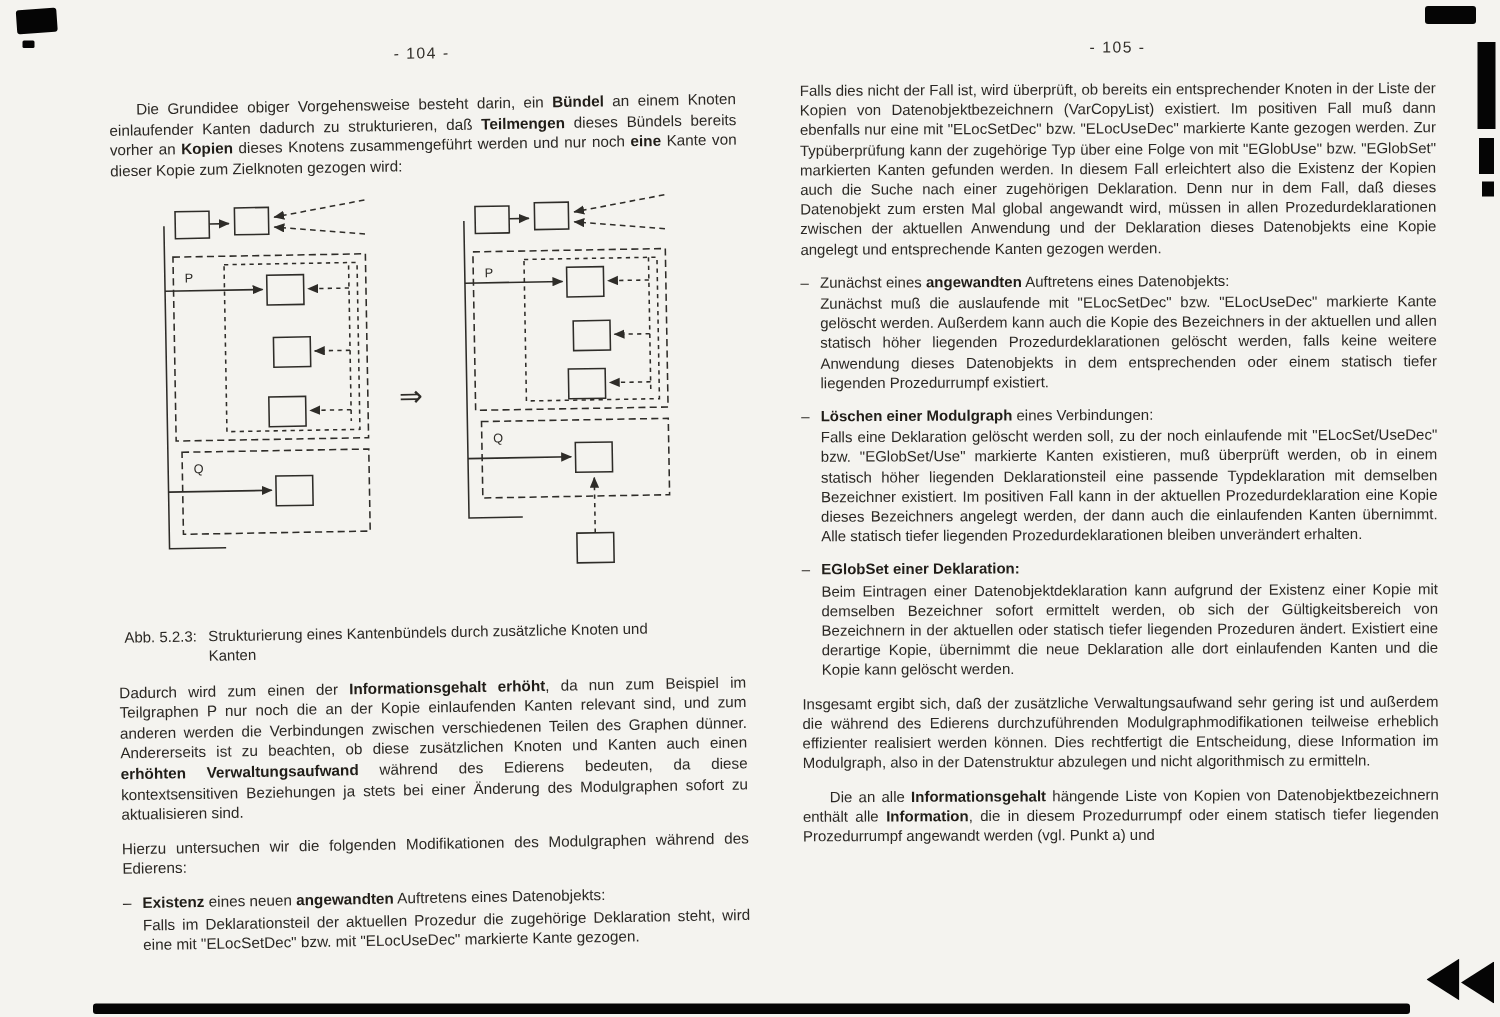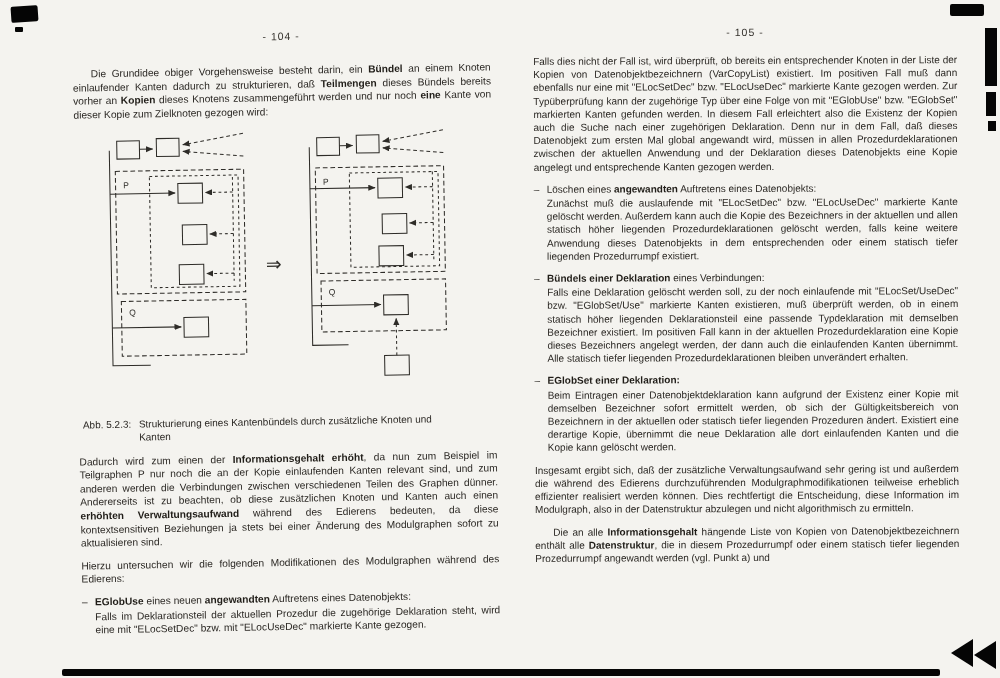--- a/index.html
+++ b/index.html
@@ -103,50 +103,50 @@
   <div class="caption">
     <span class="cap-label">Abb. 5.2.3:</span>
     <span class="cap-text">Strukturierung eines Kantenbündels durch zusätzliche Knoten und Kanten</span>
   </div>
 
   <p class="para"><span>Dadurch wird zum einen der </span><span class="bold">Informationsgehalt erhöht</span><span>, da nun zum Beispiel im Teilgraphen P nur noch die an der Kopie einlaufenden Kanten relevant sind, und zum anderen werden die Verbindungen zwischen verschiedenen Teilen des Graphen dünner. Andererseits ist zu beachten, ob diese zusätzlichen Knoten und Kanten auch einen </span><span class="bold">erhöhten Verwaltungsaufwand</span><span> während des Edierens bedeuten, da diese kontextsensitiven Beziehungen ja stets bei einer Änderung des Modulgraphen sofort zu aktualisieren sind.</span></p>
   <p class="para">Hierzu untersuchen wir die folgenden Modifikationen des Modulgraphen während des Edierens:</p>
 
   <div class="bullet">
     <span class="marker">–</span>
-    <div class="head"><span class="bold">EGlobUse</span><span> eines neuen </span><span class="bold">angewandten</span><span> Auftretens eines Datenobjekts:</span></div>
+    <div class="head"><span class="bold">Existenz</span><span> eines neuen </span><span class="bold">angewandten</span><span> Auftretens eines Datenobjekts:</span></div>
     <div class="body">Falls im Deklarationsteil der aktuellen Prozedur die zugehörige Deklaration steht, wird eine mit "ELocSetDec" bzw. mit "ELocUseDec" markierte Kante gezogen.</div>
   </div>
 </div>
 
 <div class="page page-right">
   <div class="page-num">- 105 -</div>
 
   <p class="para">Falls dies nicht der Fall ist, wird überprüft, ob bereits ein entsprechender Knoten in der Liste der Kopien von Datenobjektbezeichnern (VarCopyList) existiert. Im positiven Fall muß dann ebenfalls nur eine mit "ELocSetDec" bzw. "ELocUseDec" markierte Kante gezogen werden. Zur Typüberprüfung kann der zugehörige Typ über eine Folge von mit "EGlobUse" bzw. "EGlobSet" markierten Kanten gefunden werden. In diesem Fall erleichtert also die Existenz der Kopien auch die Suche nach einer zugehörigen Deklaration. Denn nur in dem Fall, daß dieses Datenobjekt zum ersten Mal global angewandt wird, müssen in allen Prozedurdeklarationen zwischen der aktuellen Anwendung und der Deklaration dieses Datenobjekts eine Kopie angelegt und entsprechende Kanten gezogen werden.</p>
 
   <div class="bullet">
     <span class="marker">–</span>
-    <div class="head"><span>Löschen eines </span><span class="bold">angewandten</span><span> Auftretens eines Datenobjekts:</span></div>
+    <div class="head"><span>Zunächst eines </span><span class="bold">angewandten</span><span> Auftretens eines Datenobjekts:</span></div>
     <div class="body">Zunächst muß die auslaufende mit "ELocSetDec" bzw. "ELocUseDec" markierte Kante gelöscht werden. Außerdem kann auch die Kopie des Bezeichners in der aktuellen und allen statisch höher liegenden Prozedurdeklarationen gelöscht werden, falls keine weitere Anwendung dieses Datenobjekts in dem entsprechenden oder einem statisch tiefer liegenden Prozedurrumpf existiert.</div>
   </div>
 
   <div class="bullet">
     <span class="marker">–</span>
-    <div class="head"><span class="bold">Bündels einer Deklaration</span><span> eines Verbindungen:</span></div>
+    <div class="head"><span class="bold">Löschen einer Modulgraph</span><span> eines Verbindungen:</span></div>
     <div class="body">Falls eine Deklaration gelöscht werden soll, zu der noch einlaufende mit "ELocSet/UseDec" bzw. "EGlobSet/Use" markierte Kanten existieren, muß überprüft werden, ob in einem statisch höher liegenden Deklarationsteil eine passende Typdeklaration mit demselben Bezeichner existiert. Im positiven Fall kann in der aktuellen Prozedurdeklaration eine Kopie dieses Bezeichners angelegt werden, der dann auch die einlaufenden Kanten übernimmt. Alle statisch tiefer liegenden Prozedurdeklarationen bleiben unverändert erhalten.</div>
   </div>
 
   <div class="bullet">
     <span class="marker">–</span>
     <div class="head"><span class="bold">EGlobSet einer Deklaration:</span></div>
     <div class="body">Beim Eintragen einer Datenobjektdeklaration kann aufgrund der Existenz einer Kopie mit demselben Bezeichner sofort ermittelt werden, ob sich der Gültigkeitsbereich von Bezeichnern in der aktuellen oder statisch tiefer liegenden Prozeduren ändert. Existiert eine derartige Kopie, übernimmt die neue Deklaration alle dort einlaufenden Kanten und die Kopie kann gelöscht werden.</div>
   </div>
 
   <p class="para">Insgesamt ergibt sich, daß der zusätzliche Verwaltungsaufwand sehr gering ist und außerdem die während des Edierens durchzuführenden Modulgraphmodifikationen teilweise erheblich effizienter realisiert werden können. Dies rechtfertigt die Entscheidung, diese Information im Modulgraph, also in der Datenstruktur abzulegen und nicht algorithmisch zu ermitteln.</p>
-  <p class="para indent"><span>Die an alle </span><span class="bold">Informationsgehalt</span><span> hängende Liste von Kopien von Datenobjektbezeichnern enthält alle </span><span class="bold">Datenstruktur</span><span>, die in diesem Prozedurrumpf oder einem statisch tiefer liegenden Prozedurrumpf angewandt werden (vgl. Punkt a) und</span></p>
+  <p class="para indent"><span>Die an alle </span><span class="bold">Informationsgehalt</span><span> hängende Liste von Kopien von Datenobjektbezeichnern enthält alle </span><span class="bold">Information</span><span>, die in diesem Prozedurrumpf oder einem statisch tiefer liegenden Prozedurrumpf angewandt werden (vgl. Punkt a) und</span></p>
 </div>
 
 <div class="artifact" style="left:11px;top:6px;width:27px;height:16px;border-radius:2px;transform:rotate(-4deg);"></div>
 <div class="artifact" style="left:15px;top:27px;width:8px;height:5px;border-radius:1px;"></div>
 <div class="artifact" style="left:950px;top:4px;width:34px;height:12px;border-radius:2px;"></div>
 <div class="artifact" style="left:985px;top:28px;width:12px;height:58px;"></div>
 <div class="artifact" style="left:986px;top:92px;width:10px;height:24px;"></div>
 <div class="artifact" style="left:988px;top:121px;width:8px;height:10px;"></div>
 <div class="tri" style="left:951px;top:639px;width:22px;height:28px;"></div>
 <div class="tri" style="left:974px;top:641px;width:22px;height:28px;"></div>

